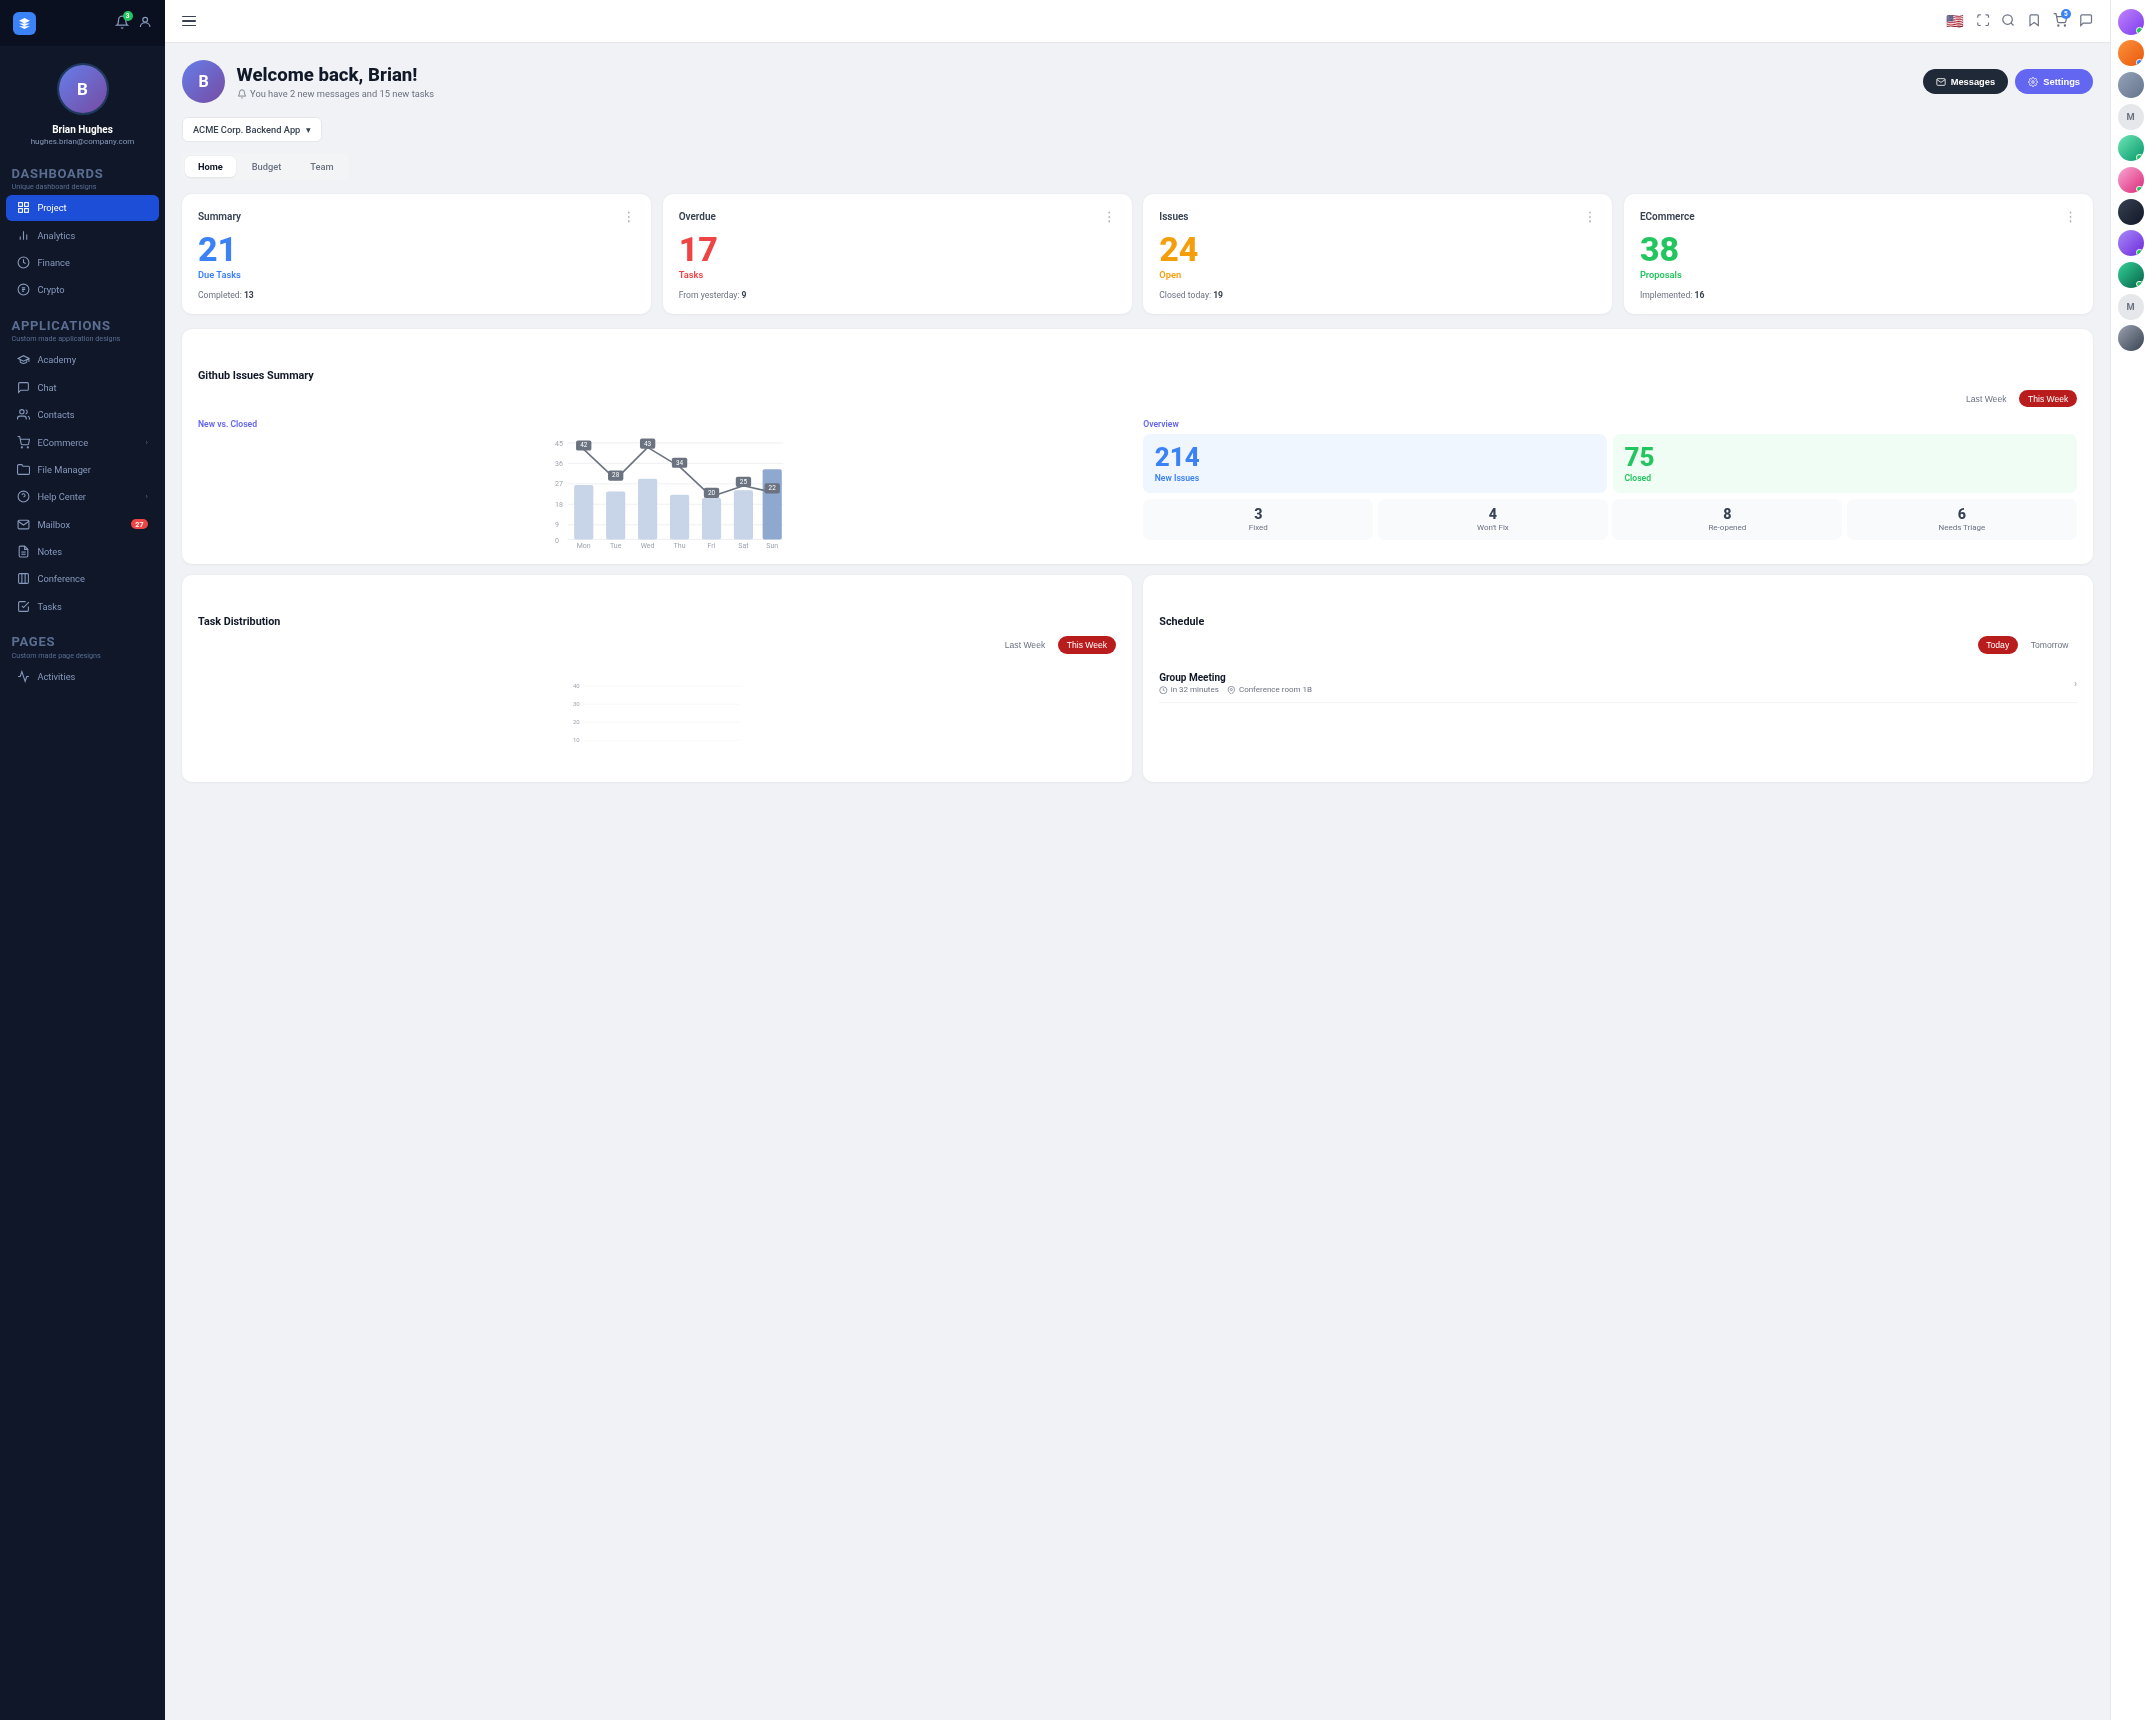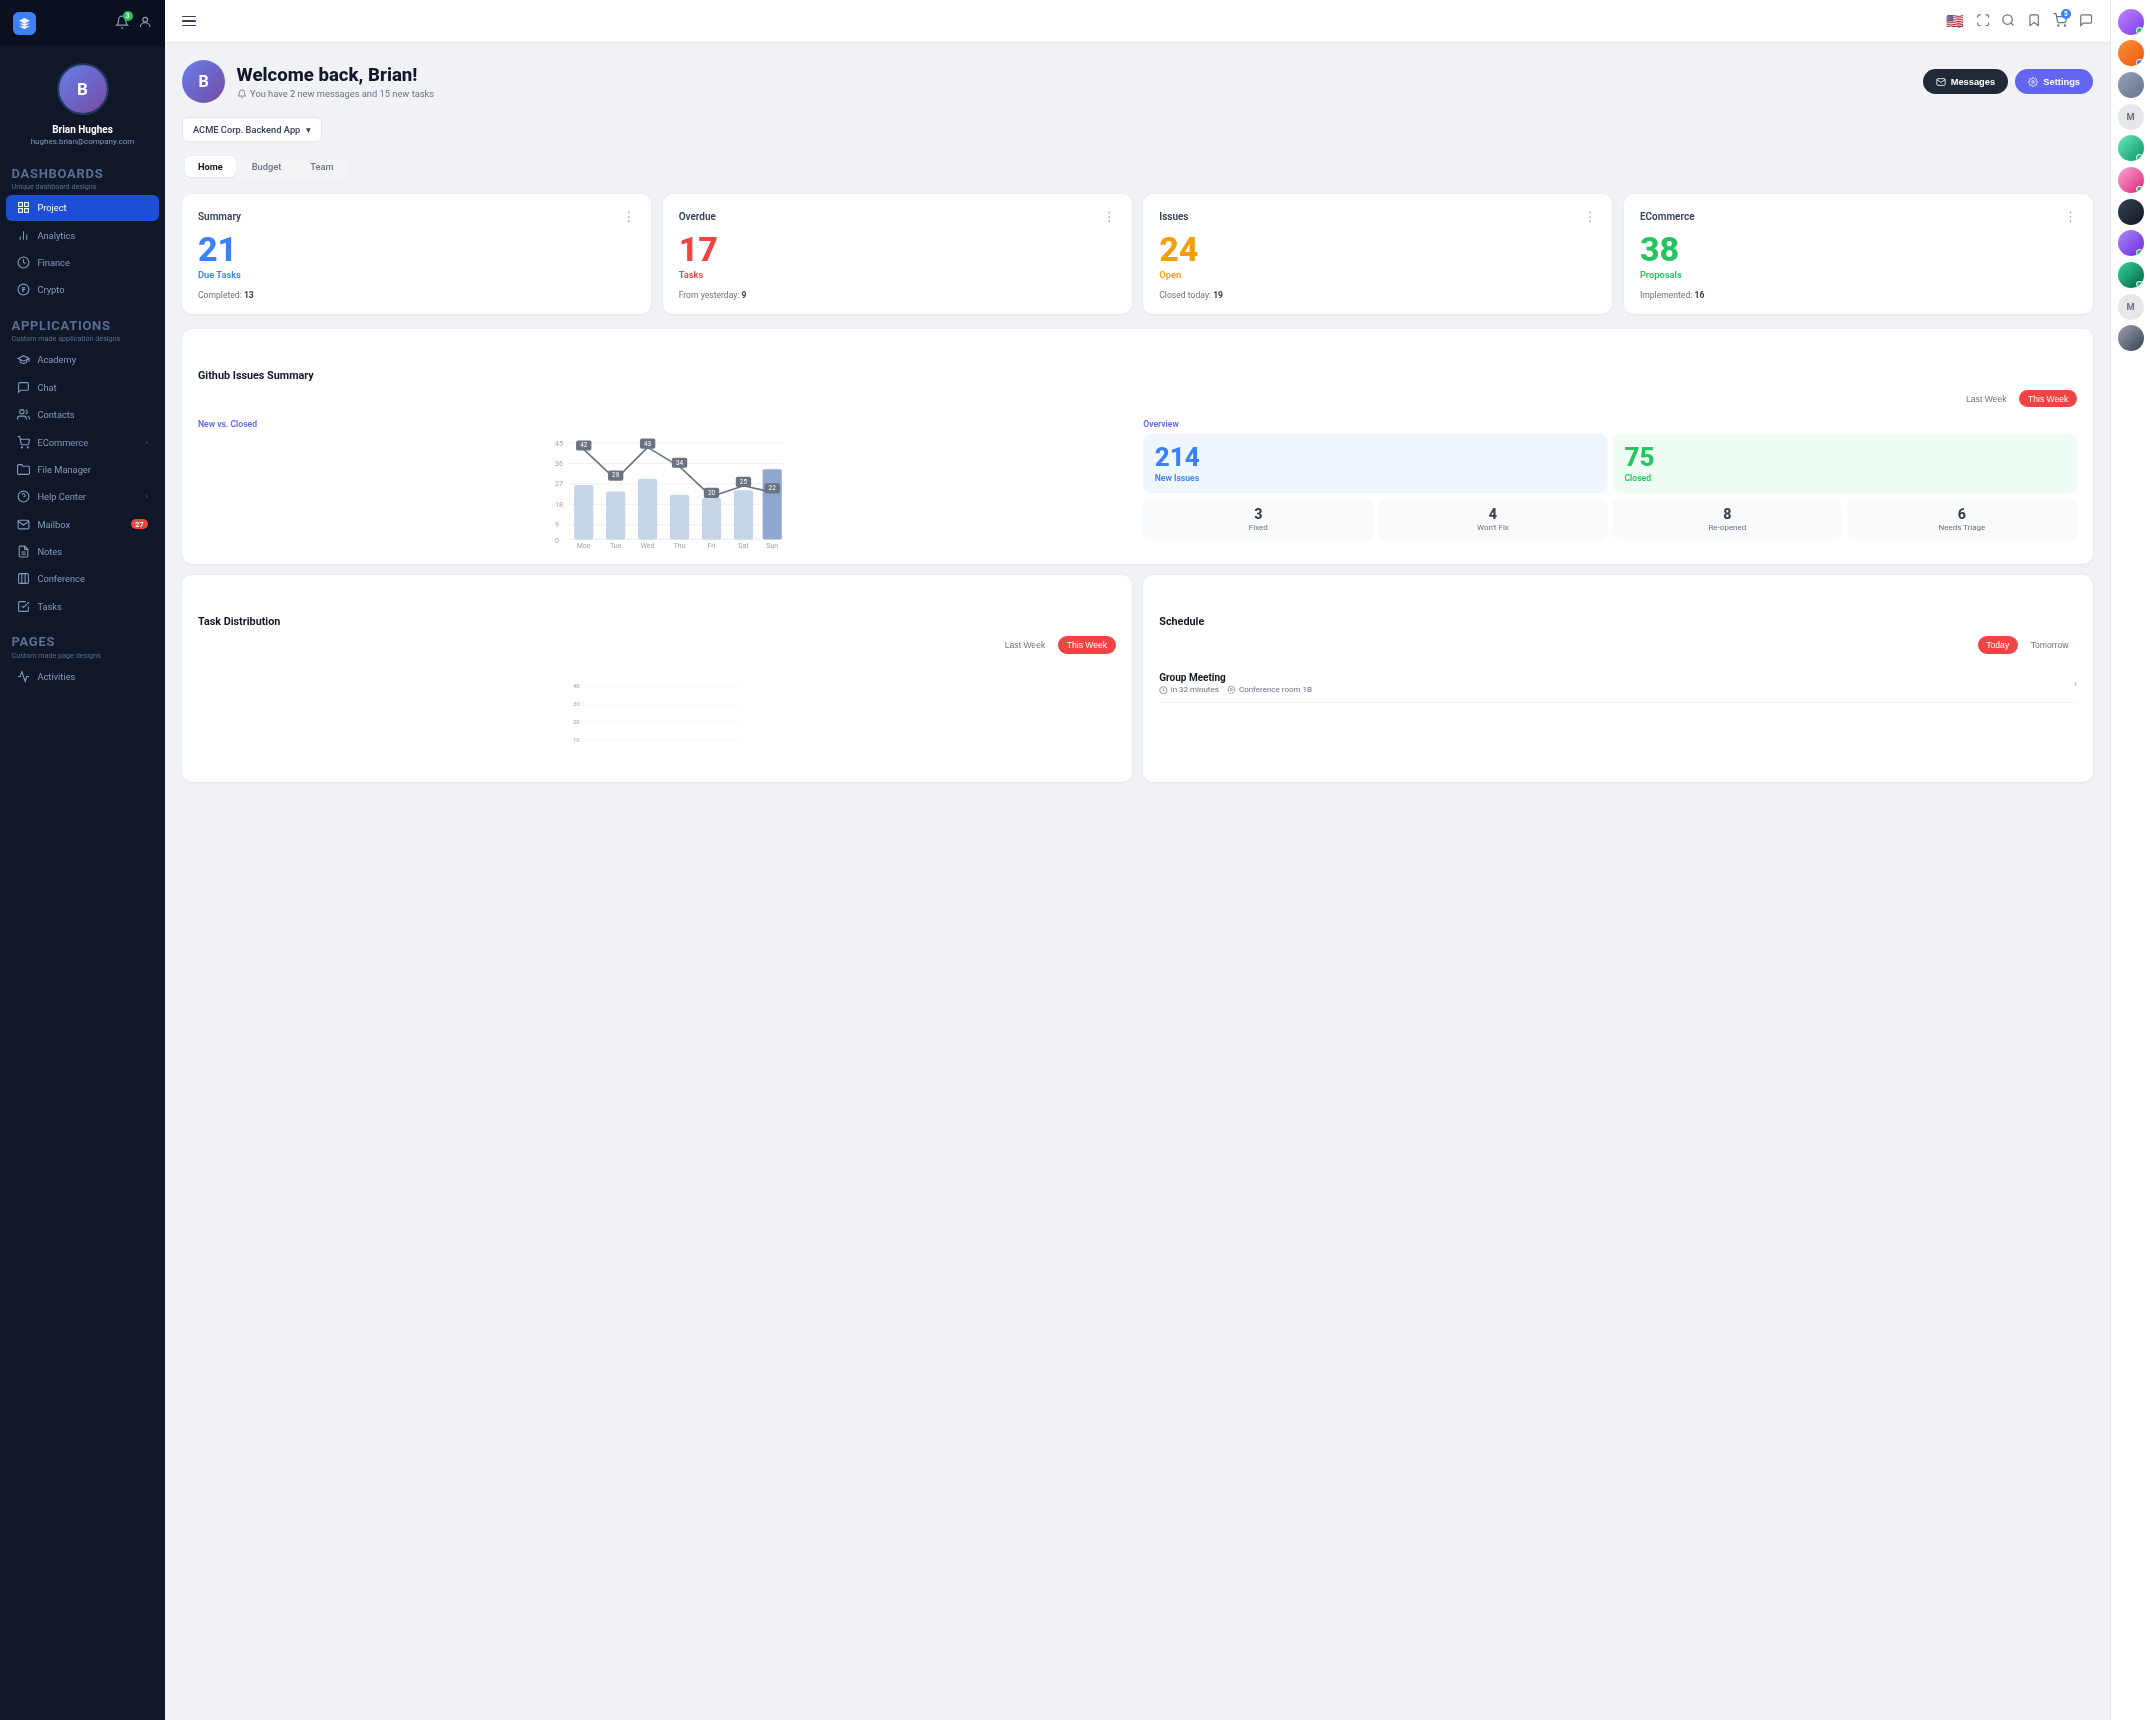--- a/index.html
+++ b/index.html
@@ -85,21 +85,21 @@
 
     
     .bottom-grid { display: grid; grid-template-columns: 1fr 1fr; gap: 11.5px; }
 
     
     .card { background: #fff; border-radius: 10px; padding: 14.3px 16px; box-shadow: 0 0.7px 2.9px rgba(0,0,0,0.05); }
     .card-header { display: flex; align-items: center; justify-content: space-between; margin-bottom: 11.5px; }
     .card-title { font-size: 10.8px; font-weight: 700; color: #111827; }
     .week-toggle { display: flex; gap: 4.3px; margin-top: 47px; }
     .week-btn { padding: 3.6px 8.6px; border-radius: 11.5px; font-size: 8.6px; cursor: pointer; border: none; font-weight: 500; }
-    .week-btn.active { background: #ef4444; color: #fff; }
+    .week-btn.active { background: #b91c1c; color: #fff; }
     .week-btn.inactive { background: transparent; color: #6b7280; }
 
     .chart-section { display: grid; grid-template-columns: 1fr 1fr; gap: 11.5px; }
 
     
     .chart-area { }
     .chart-subtitle { font-size: 8.6px; color: #6366f1; font-weight: 600; margin-bottom: 5.7px; }
     .chart-wrap { position: relative; height: 115px; }
     svg.chart-svg { width: 100%; height: 100%; }
 

